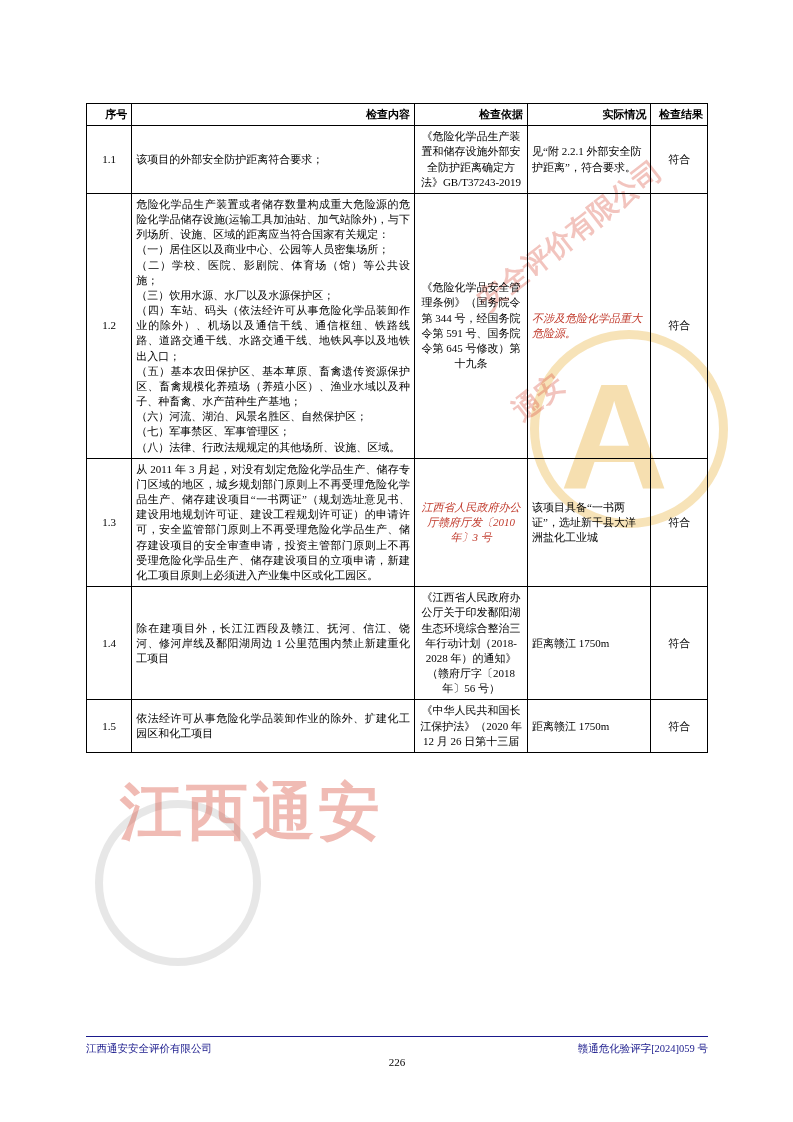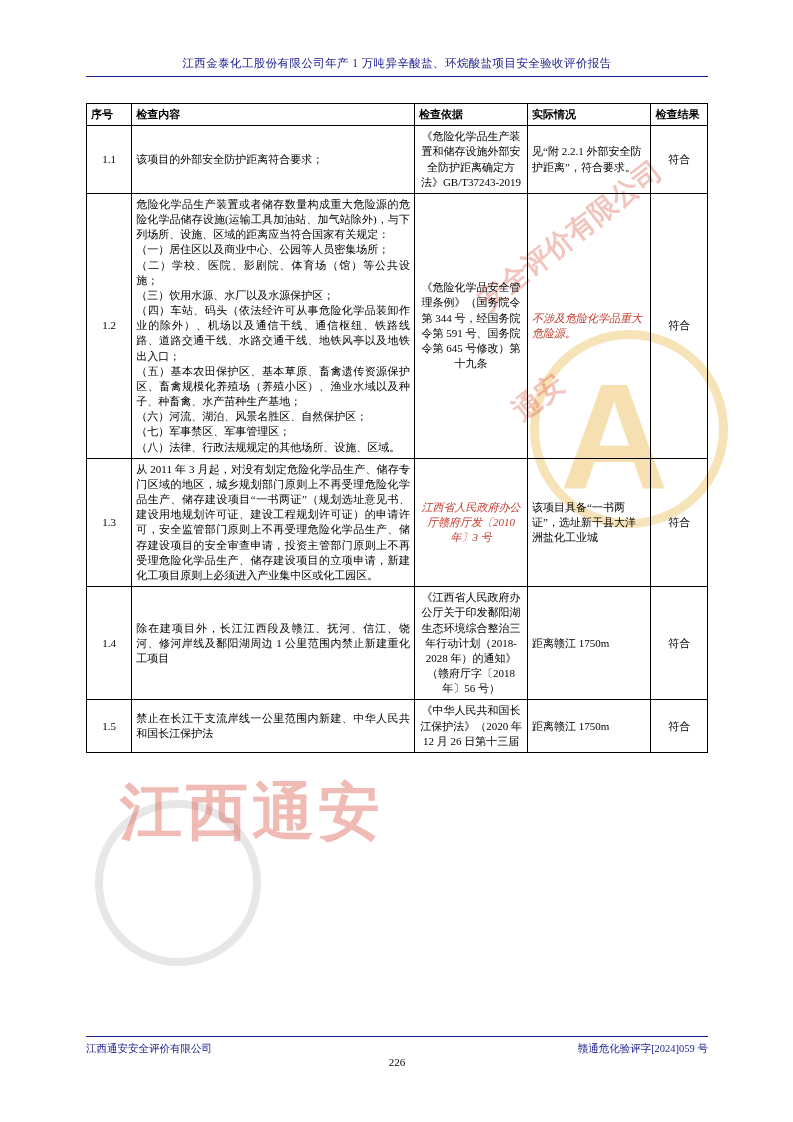--- a/index.html
+++ b/index.html
@@ -147,21 +147,21 @@
   }
   table.checks td, table.checks th {
     border: 1px solid #000;
     vertical-align: middle;
     padding: 3px 4px;
     font-size: 11px;
     line-height: 1.38;
     font-family: "Liberation Serif", "DejaVu Serif", serif;
   }
   thead th {
-    text-align: left;
+    text-align: right;
     font-weight: bold;
     font-size: 12px;
     padding: 7px 3px;
   }
   .col-no   { width: 44px; }
   .col-cont { width: 275px; }
   .col-basis{ width: 110px; }
   .col-fact { width: 120px; }
   .col-res  { width: 55px; }
 
@@ -180,24 +180,20 @@
 
   <div class="watermark">
     <div class="wm-left-circle"></div>
     <div class="wm-circle"></div>
     <div class="wm-a">A</div>
     <div class="wm-text wm-main">江西通安</div>
     <div class="wm-text wm-diag">安全评价有限公司</div>
     <div class="wm-text wm-diag2">通安</div>
   </div>
 
-  <div class="header">
-    <div class="header-title">江西金泰化工股份有限公司年产 1 万吨异辛酸盐、环烷酸盐项目安全验收评价报告</div>
-    <div class="header-rule"></div>
-  </div>
 
   <div class="table-wrap">
     <table class="checks">
       <colgroup>
         <col class="col-no">
         <col class="col-cont">
         <col class="col-basis">
         <col class="col-fact">
         <col class="col-res">
       </colgroup>
@@ -242,21 +238,21 @@
           </tr>
           <tr>
             <td class="c-no">1.4</td>
             <td class="c-cont" style="white-space: pre-line;">除在建项目外，长江江西段及赣江、抚河、信江、饶河、修河岸线及鄱阳湖周边 1 公里范围内禁止新建重化工项目</td>
             <td class="c-basis">《江西省人民政府办公厅关于印发鄱阳湖生态环境综合整治三年行动计划（2018-2028 年）的通知》（赣府厅字〔2018 年〕56 号）</td>
             <td class="c-fact">距离赣江 1750m</td>
             <td class="c-res">符合</td>
           </tr>
           <tr>
             <td class="c-no">1.5</td>
-            <td class="c-cont" style="white-space: pre-line;">禁止在长江干支流岸线一公里范围内新建、中华人民共和国长江保护法</td>
+            <td class="c-cont" style="white-space: pre-line;">依法经许可从事危险化学品装卸作业的除外、扩建化工园区和化工项目</td>
             <td class="c-basis">《中华人民共和国长江保护法》（2020 年 12 月 26 日第十三届</td>
             <td class="c-fact">距离赣江 1750m</td>
             <td class="c-res">符合</td>
           </tr>
         </tbody>
     </table>
   </div>
 
   <div class="footer">
     <div class="footer-rule"></div>

